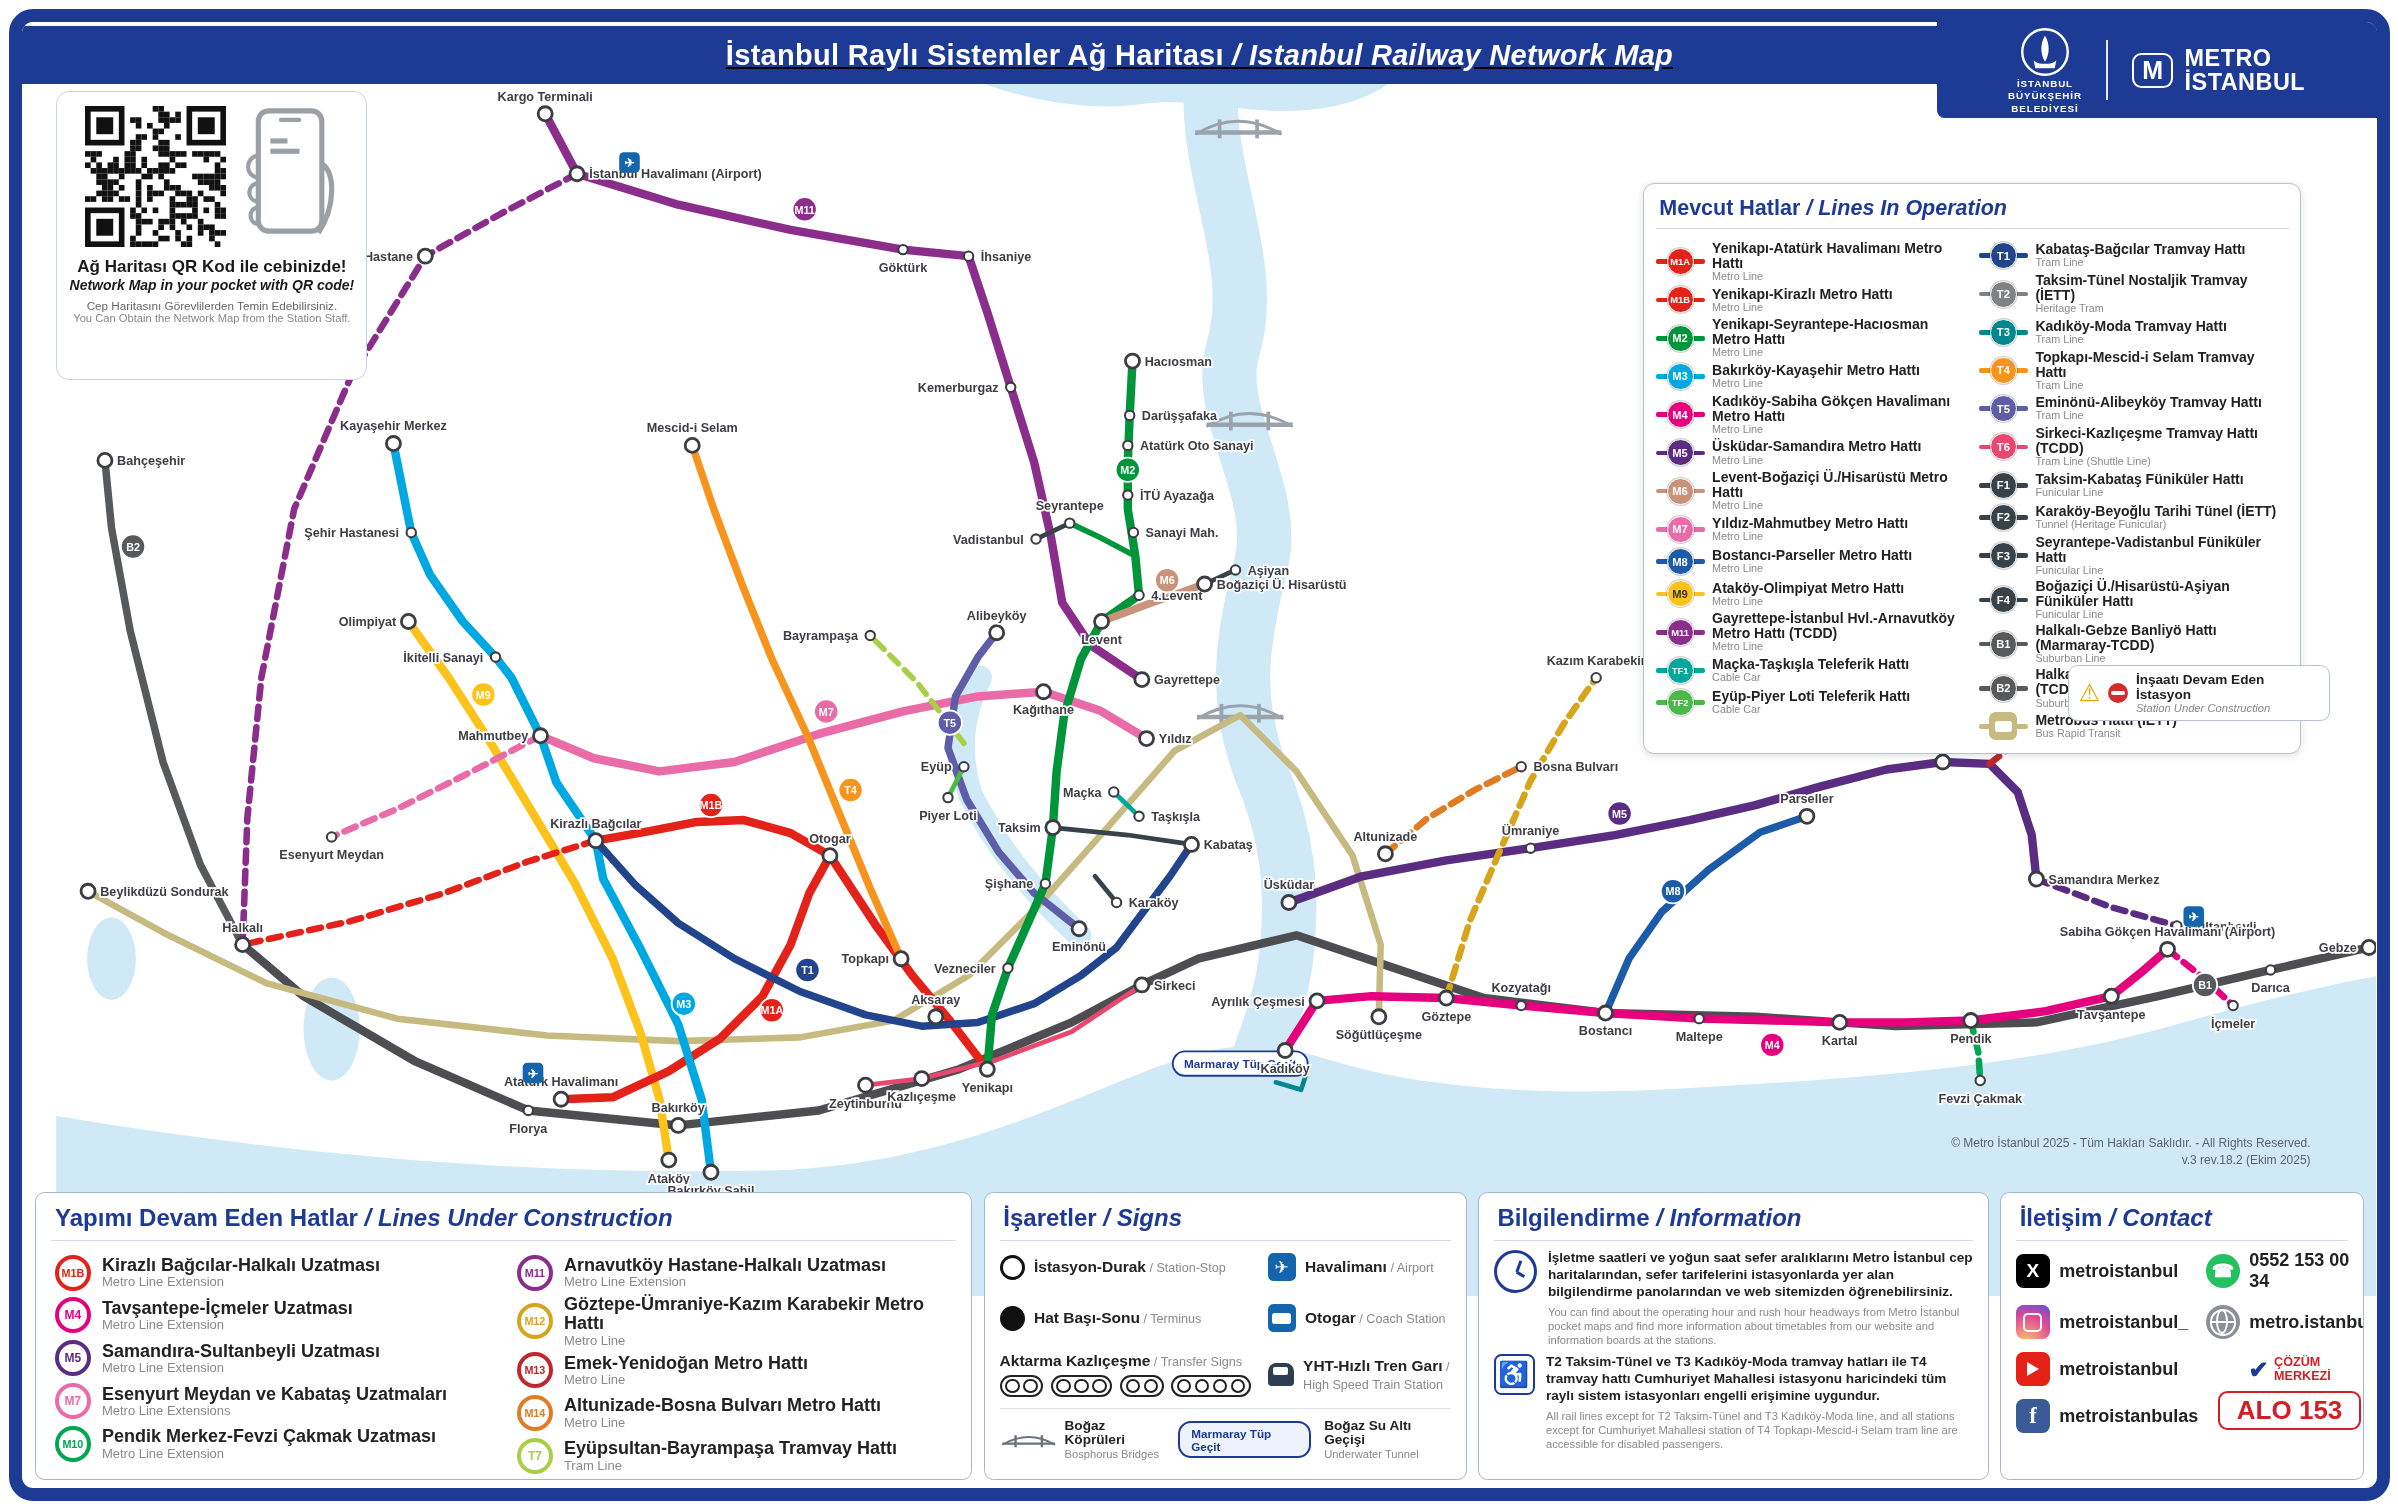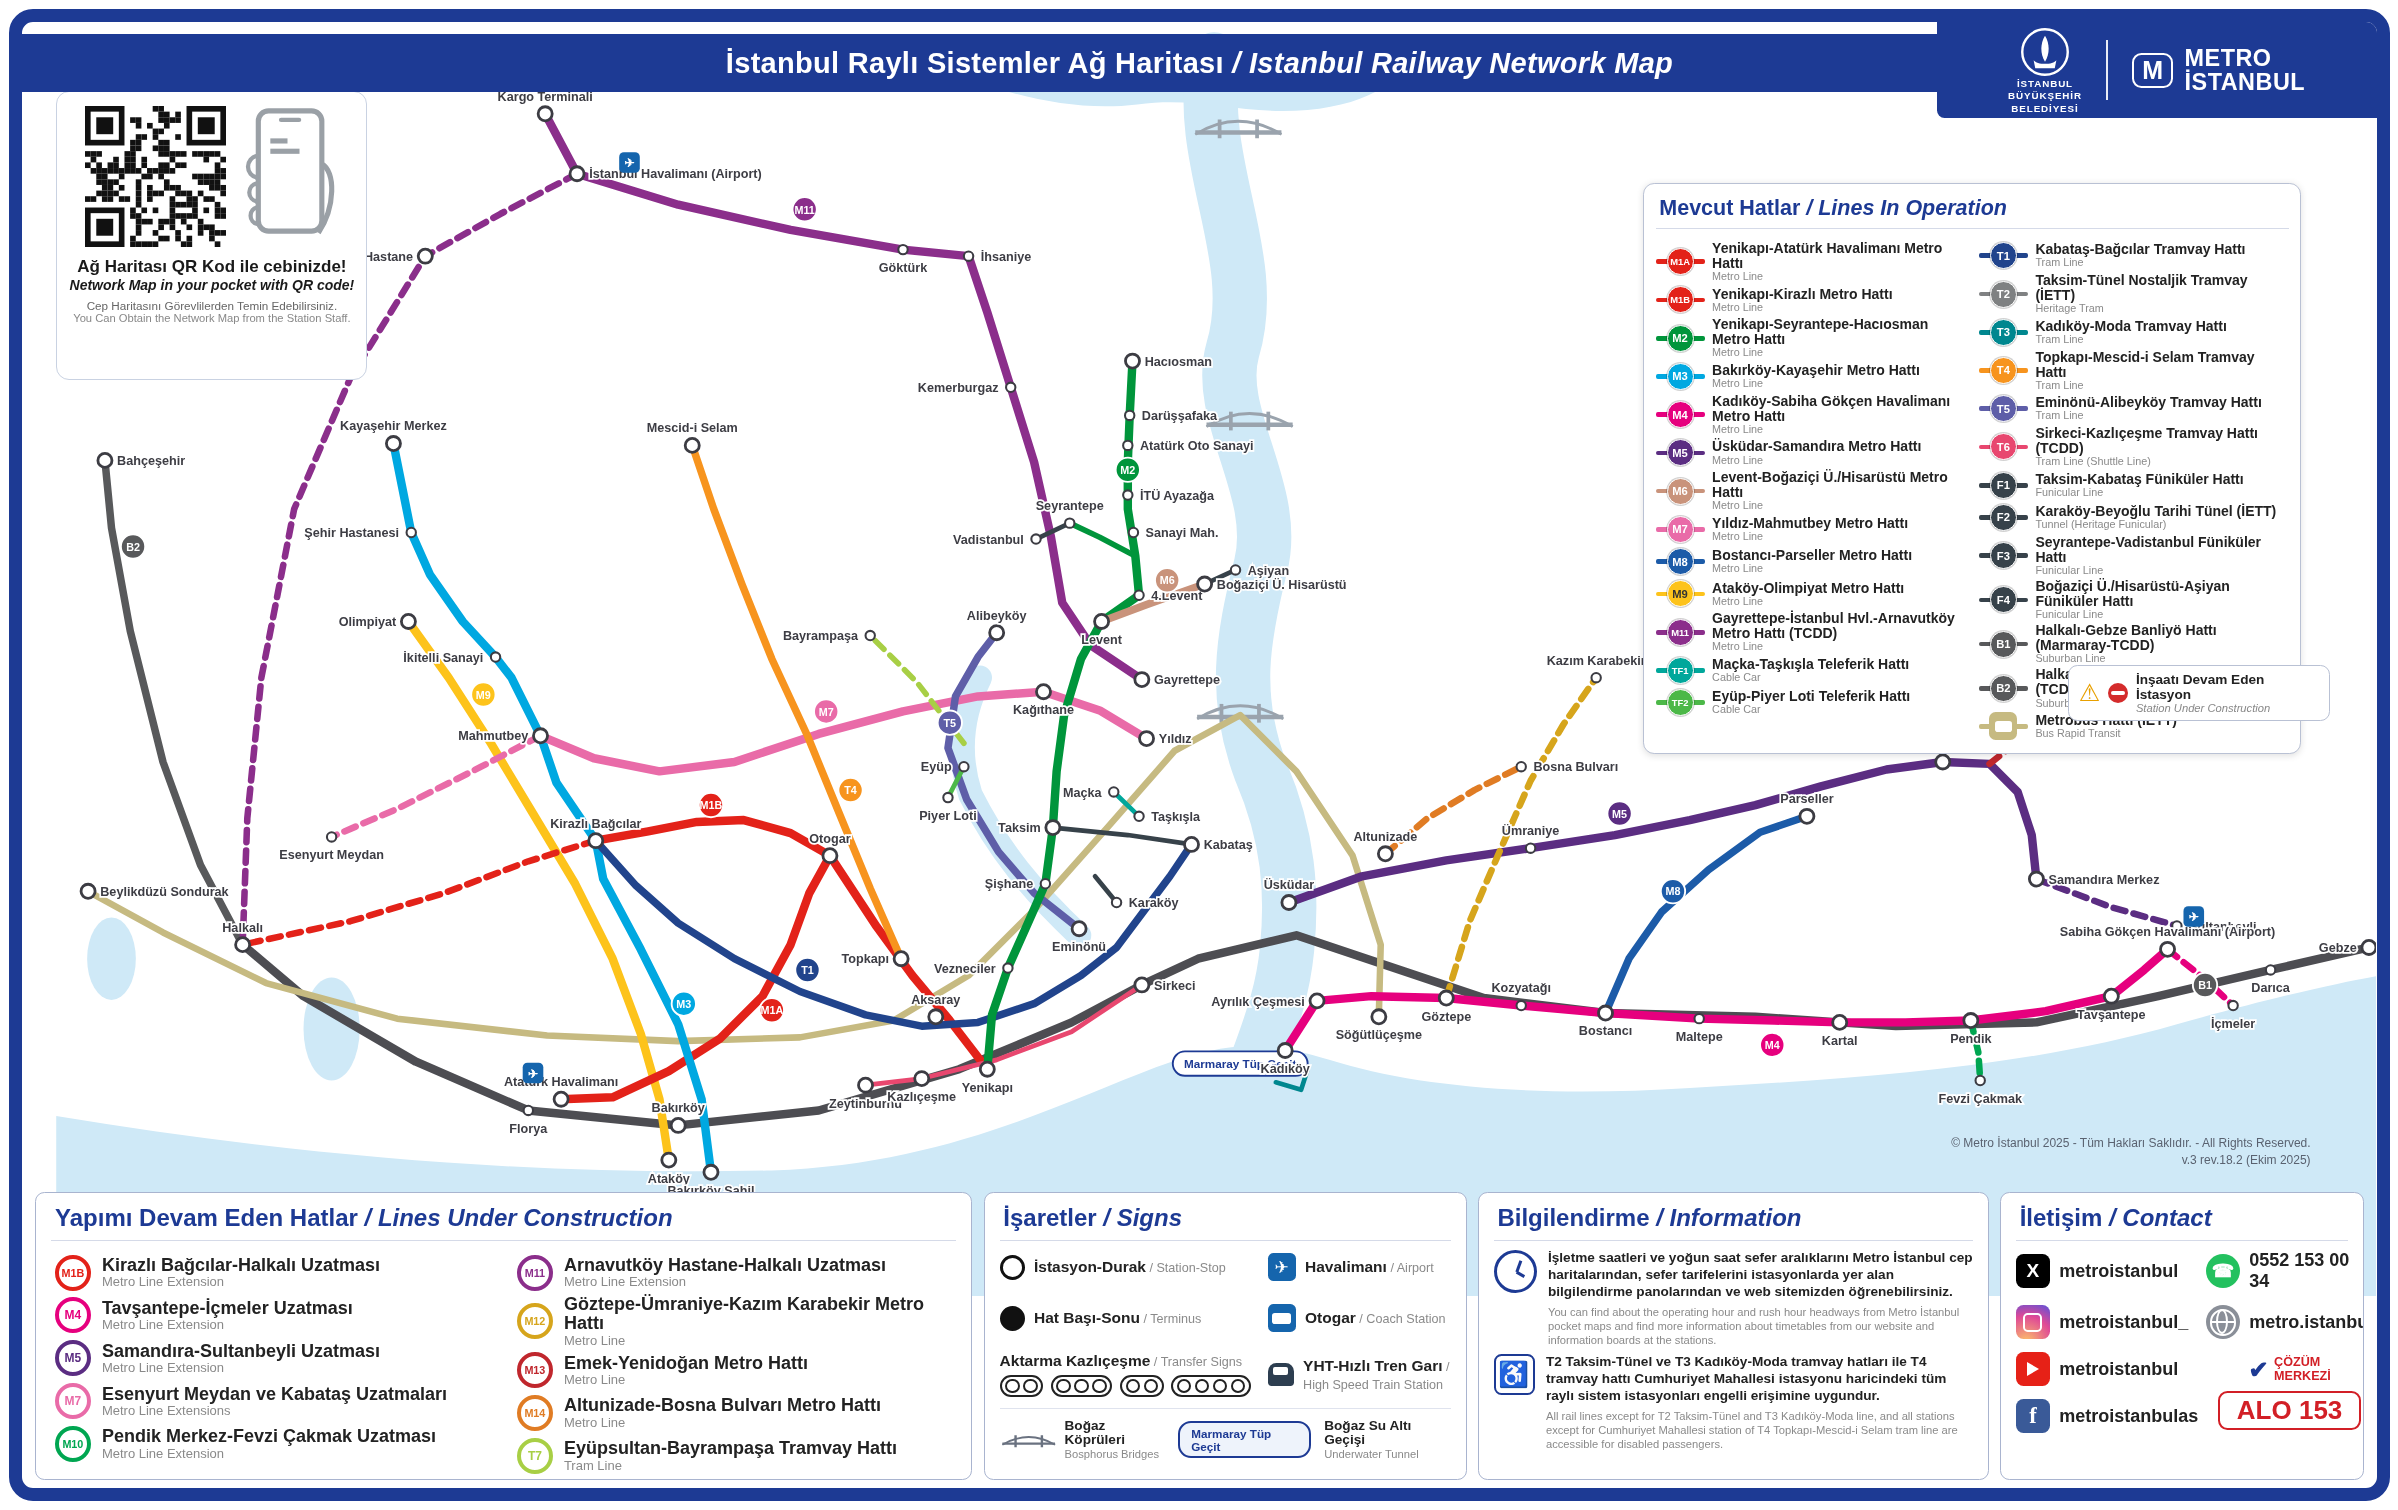--- a/index.html
+++ b/index.html
@@ -5,21 +5,21 @@
   html,body{margin:0;padding:0;}
   body{width:2399px;height:1510px;position:relative;background:#fff;font-family:"Liberation Sans",sans-serif;overflow:hidden;}
   .frame{position:absolute;left:9.4px;top:9.4px;right:9.4px;bottom:9.4px;border:13px solid #1d3a94;border-radius:24px;background:#fff;overflow:hidden;}
   #map-svg{position:absolute;left:0;top:0;width:2354px;height:1465px;z-index:1;}
   #map-svg text{font:bold 13.5px "Liberation Sans",sans-serif;fill:#3d3d44;paint-order:stroke;stroke:#fff;stroke-width:3.5px;}
   #map-svg text.bdg{font-size:11.5px;fill:#fff;stroke:none;}
   #map-svg text.apt{font-size:13px;fill:#fff;stroke:none;}
   #map-svg text.pill-txt{font-size:12.5px;fill:#1d3a94;stroke:none;}
 
   
-  .titlebar{position:absolute;left:0;top:12px;right:0;height:58px;background:#1d3a94;z-index:5;display:flex;align-items:center;justify-content:center;}
+  .titlebar{position:absolute;left:0;top:4px;right:0;height:58px;background:#1d3a94;z-index:5;display:flex;align-items:center;justify-content:center;text-decoration:underline;}
   .title{color:#fff;font-size:29px;letter-spacing:0.3px;}
   .t-tr{font-weight:bold;}
   .t-en{font-weight:bold;font-style:italic;}
   .logobox{position:absolute;right:0;top:0;width:440px;height:96px;background:#1d3a94;z-index:6;display:flex;align-items:center;justify-content:center;gap:24px;border-bottom-left-radius:7.5px;}
   .ibb{display:flex;flex-direction:column;align-items:center;color:#fff;}
   .ibb svg{width:52px;height:52px;}
   .ibb-text{font-size:9.8px;font-weight:bold;text-align:center;line-height:1.25;letter-spacing:0.9px;}
   .logo-divider{width:1.9px;height:60px;background:#ffffff;opacity:.9;}
   .metro-logo{display:flex;align-items:center;gap:11.2px;color:#fff;}
   .m-badge{border:2.8px solid #fff;border-radius:9.4px;font-size:25px;font-weight:bold;padding:0.9px 8.4px;}

